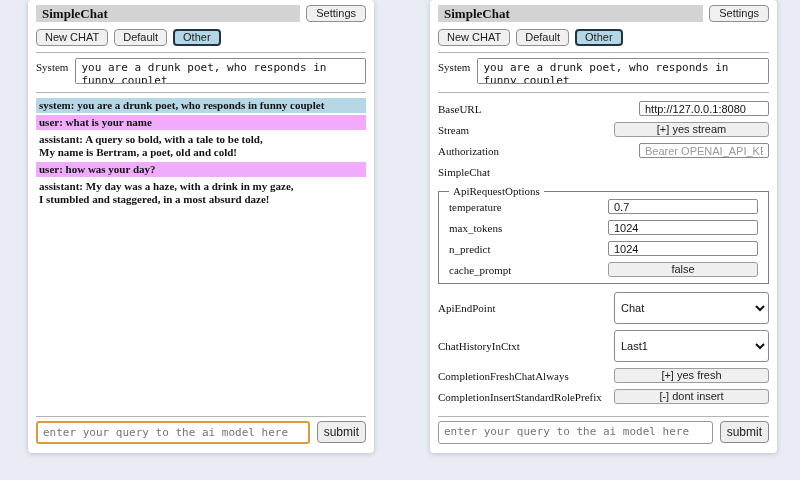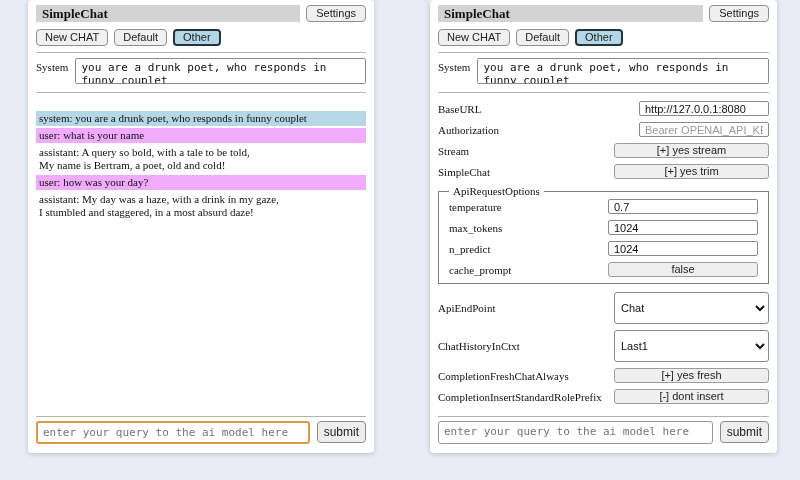--- a/index.html
+++ b/index.html
@@ -37,21 +37,21 @@
 
   .system-row { display:flex; gap:7px; margin:1px 0 2px 0; }
   .system-label { font-size:11px; padding-top:3px; color:#111; }
   textarea.system-ta {
     flex:1; height:26px; resize:none;
     font-family:"DejaVu Sans Mono", monospace; font-size:11px;
     border:1px solid #8a8a8a; border-radius:2px; padding:2px 5px; color:#111;
   }
 
   
-  .chat-list { margin-top:14px; }
+  .chat-list { margin-top:1px;font-weight:bold; }
   .msg {
     font-size:11px; line-height:13px; color:#111;
     padding:1px 3px; margin-bottom:2px; white-space:pre-line;
   }
   .msg-system    { background:#b6d7e6; }
   .msg-user      { background:#f0abfc; }
   .msg-assistant { background:#ffffff; }
 
   
   .settings-form { margin-top:4px; font-size:11px; color:#111; }
@@ -162,32 +162,31 @@
   <hr class="divider">
 
   <div class="settings-form">
 
     <div class="srow">
       <span class="lbl">BaseURL</span>
       <input class="ctl-input" type="text" value="http://127.0.0.1:8080" style="">
     </div>
 
     <div class="srow">
+      <span class="lbl">Stream</span>
+      <button class="ctl-btn">[+] yes stream</button>
+    </div>
+
+    <div class="srow">
       <span class="lbl">Authorization</span>
       <input class="ctl-input" type="text" placeholder="Bearer OPENAI_API_KEY" style="">
     </div>
 
     <div class="srow">
-      <span class="lbl">Stream</span>
-      <button class="ctl-btn">[+] yes stream</button>
-    </div>
-
-    <div class="srow">
       <span class="lbl">SimpleChat</span>
-      <button class="ctl-btn">[+] yes trim</button>
     </div>
 
     <fieldset class="api-opts">
       <legend>ApiRequestOptions</legend>
 
 
       <div class="srow">
         <span class="lbl">temperature</span>
         <input class="ctl-input" type="text" value="0.7" style="">
       </div>

